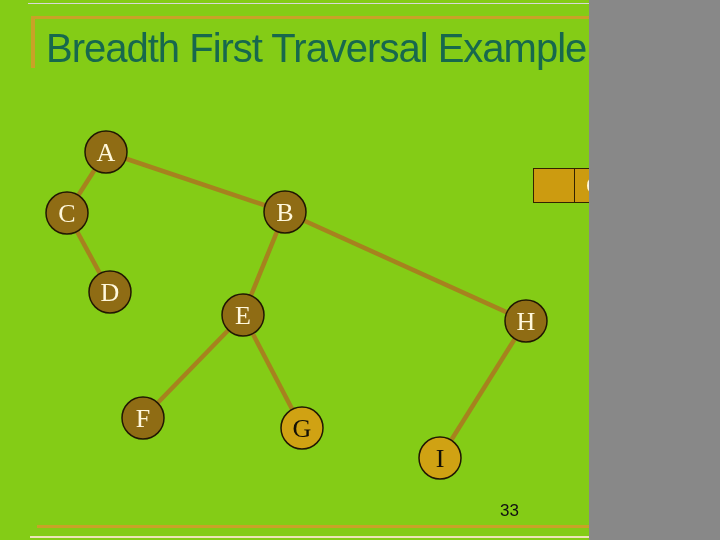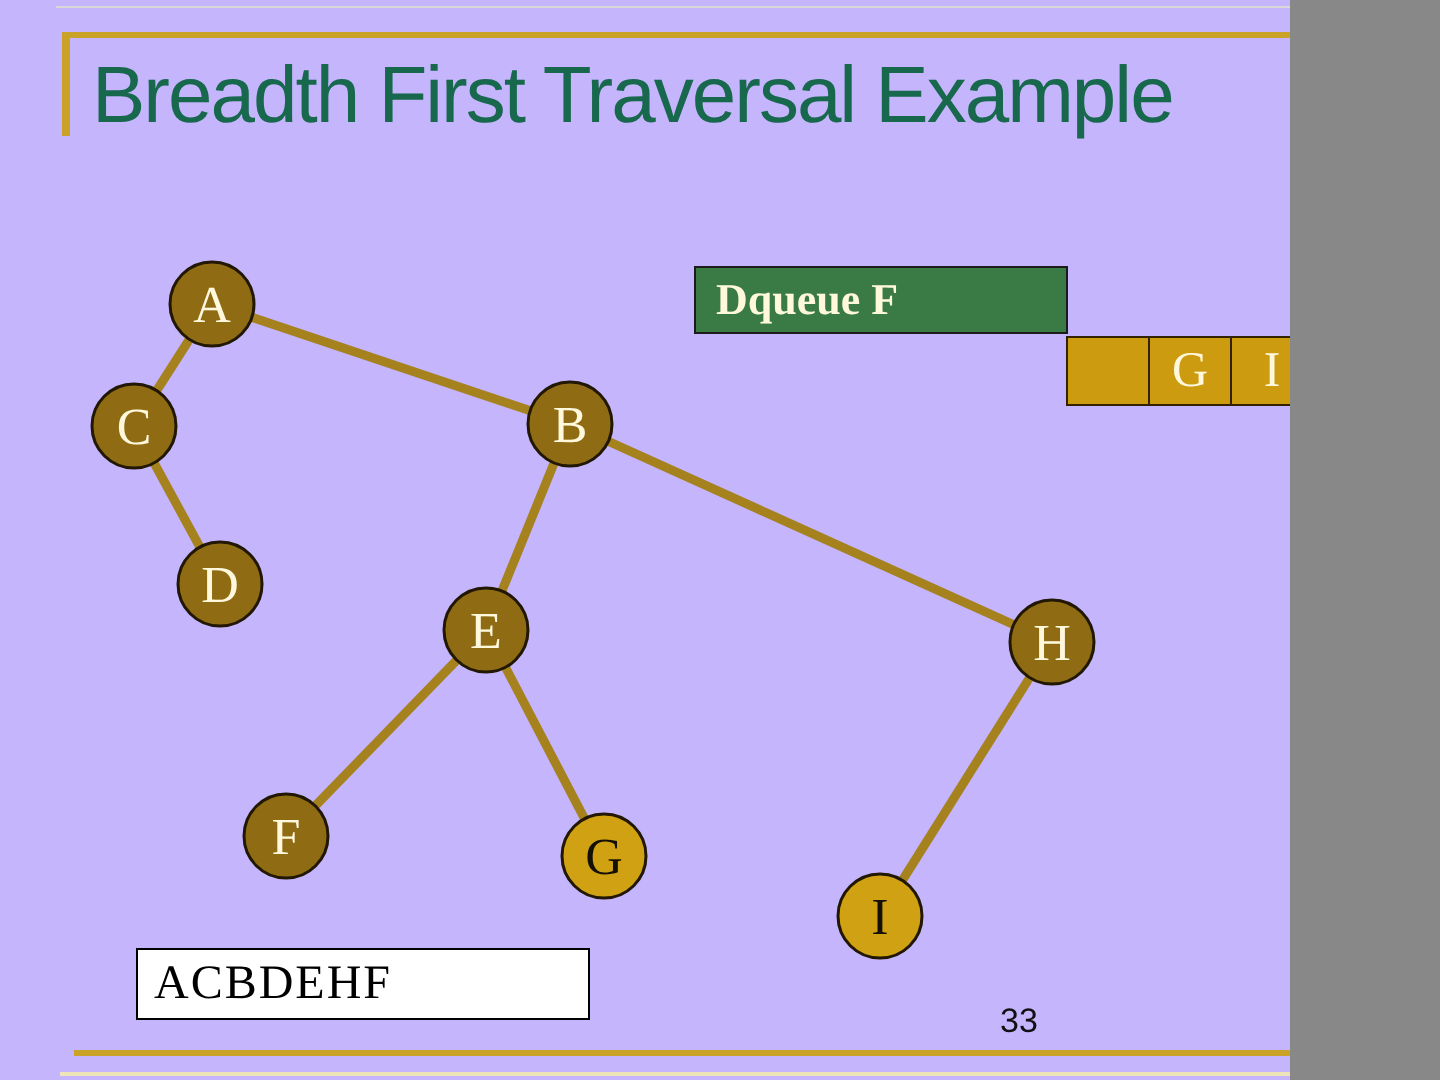--- a/index.html
+++ b/index.html
@@ -1,17 +1,17 @@
 <!DOCTYPE html>
 <html><head>
 <meta charset="utf-8">
 <style>
   html,body{margin:0;padding:0;background:#888;}
   .slide{
-    position:relative;width:645px;height:540px;background:#c4b5fd;
+    position:relative;width:589px;height:540px;background:#84cc16;
     overflow:hidden;font-family:"Liberation Sans", sans-serif;text-decoration:underline;
   }
   .faint-top-rule{position:absolute;left:28px;top:3px;width:668px;height:1px;background:#d8d8d8;}
   .top-rule{position:absolute;left:32px;top:16px;width:646px;height:3px;background:#c9a227;}
   .left-bar{position:absolute;left:31px;top:16px;width:4px;height:52px;background:#c9a227;}
   .bottom-rule{position:absolute;left:37px;top:525px;width:646px;height:3px;background:#c9a227;}
   .bottom-rule-2{position:absolute;left:30px;top:536px;width:680px;height:2px;background:#ede5b8;}
   .slide-title{
     position:absolute;left:46px;top:24px;width:660px;
     font-size:40px;line-height:48px;letter-spacing:-1px;
@@ -92,37 +92,31 @@
       <g>
         <circle cx="526" cy="321" r="21" fill="#8f6c14" stroke="#211703" stroke-width="1.5"></circle>
         <text x="526" y="321" dy="9" text-anchor="middle" font-family="&quot;Liberation Serif&quot;, &quot;DejaVu Serif&quot;, serif" font-size="26" fill="#fff8dc">H</text>
       </g>
       <g>
         <circle cx="440" cy="458" r="21" fill="#d0a213" stroke="#211703" stroke-width="1.5"></circle>
         <text x="440" y="458" dy="9" text-anchor="middle" font-family="&quot;Liberation Serif&quot;, &quot;DejaVu Serif&quot;, serif" font-size="26" fill="#141005">I</text>
       </g>
     </svg>
 
-  <div class="dqueue-box">
-    <span>Dqueue F</span>
-  </div>
 
   <div class="queue-row">
     <div class="queue-cell">
       <span></span>
     </div>
     <div class="queue-cell">
       <span>G</span>
     </div>
     <div class="queue-cell">
       <span>I</span>
     </div>
   </div>
 
-  <div class="output-box">
-    <span>ACBDEHF</span>
-  </div>
 
   <div class="page-number">33</div>
 
   <div class="bottom-rule"></div>
   <div class="bottom-rule-2"></div>
 </div>
 
 </body></html>

